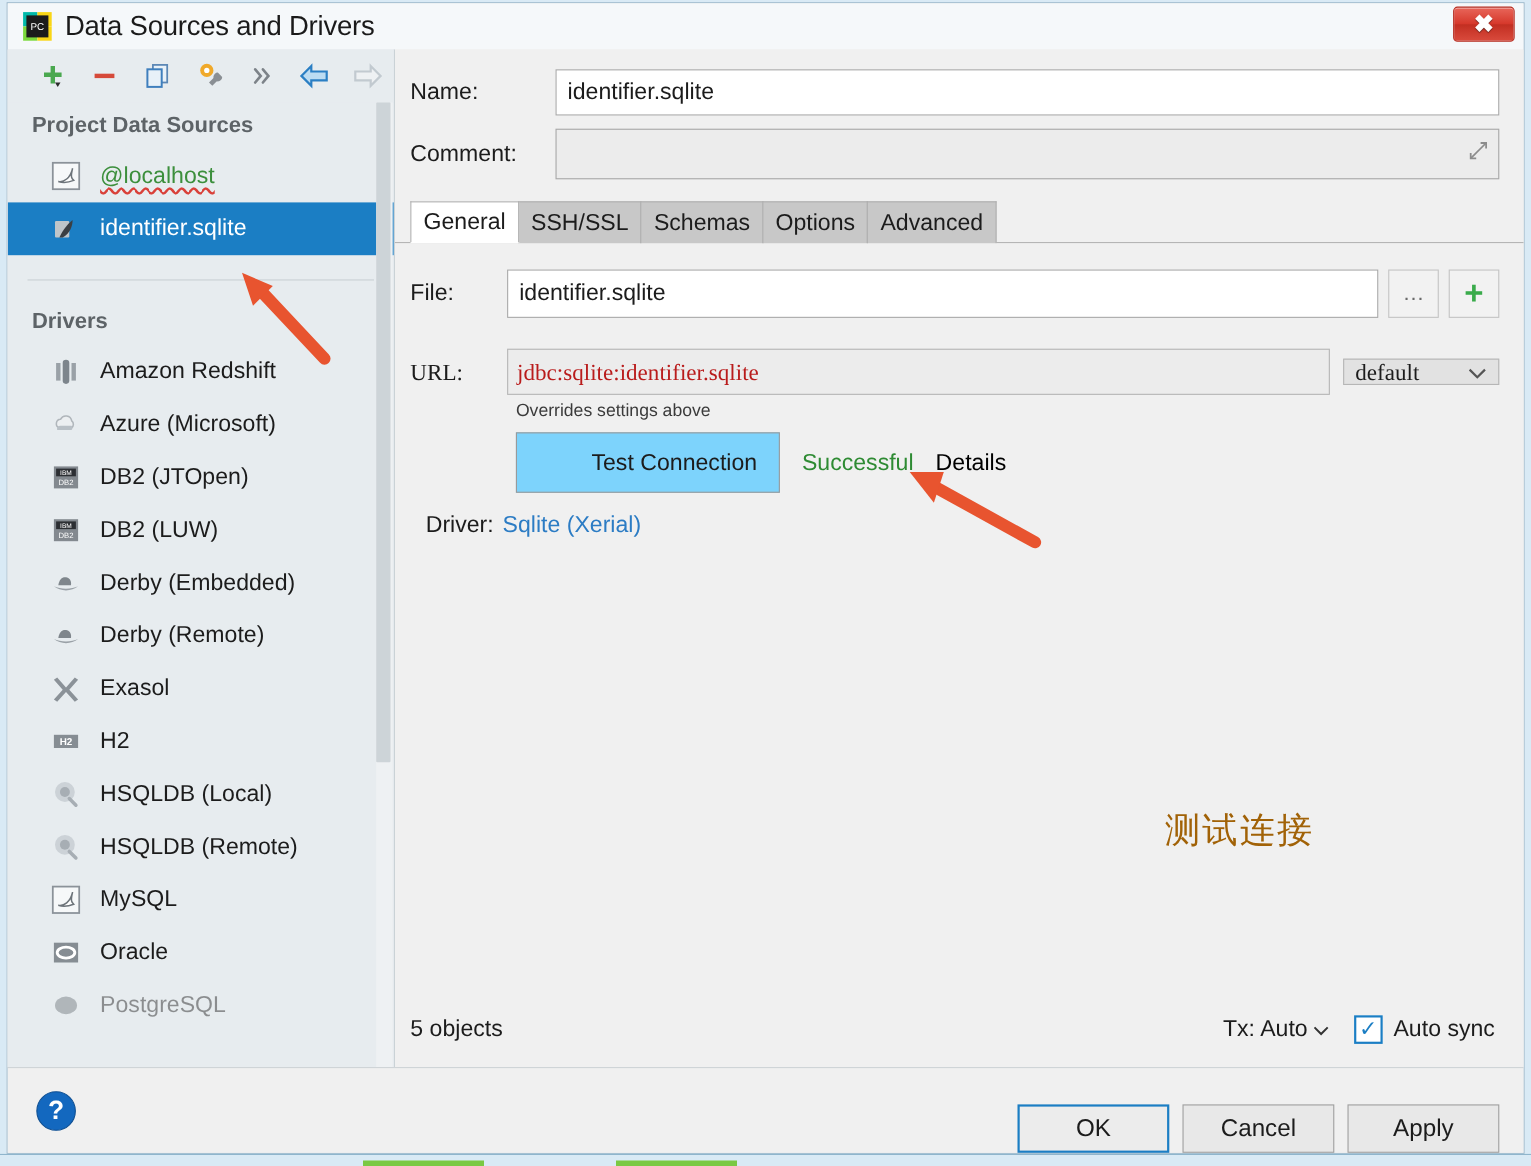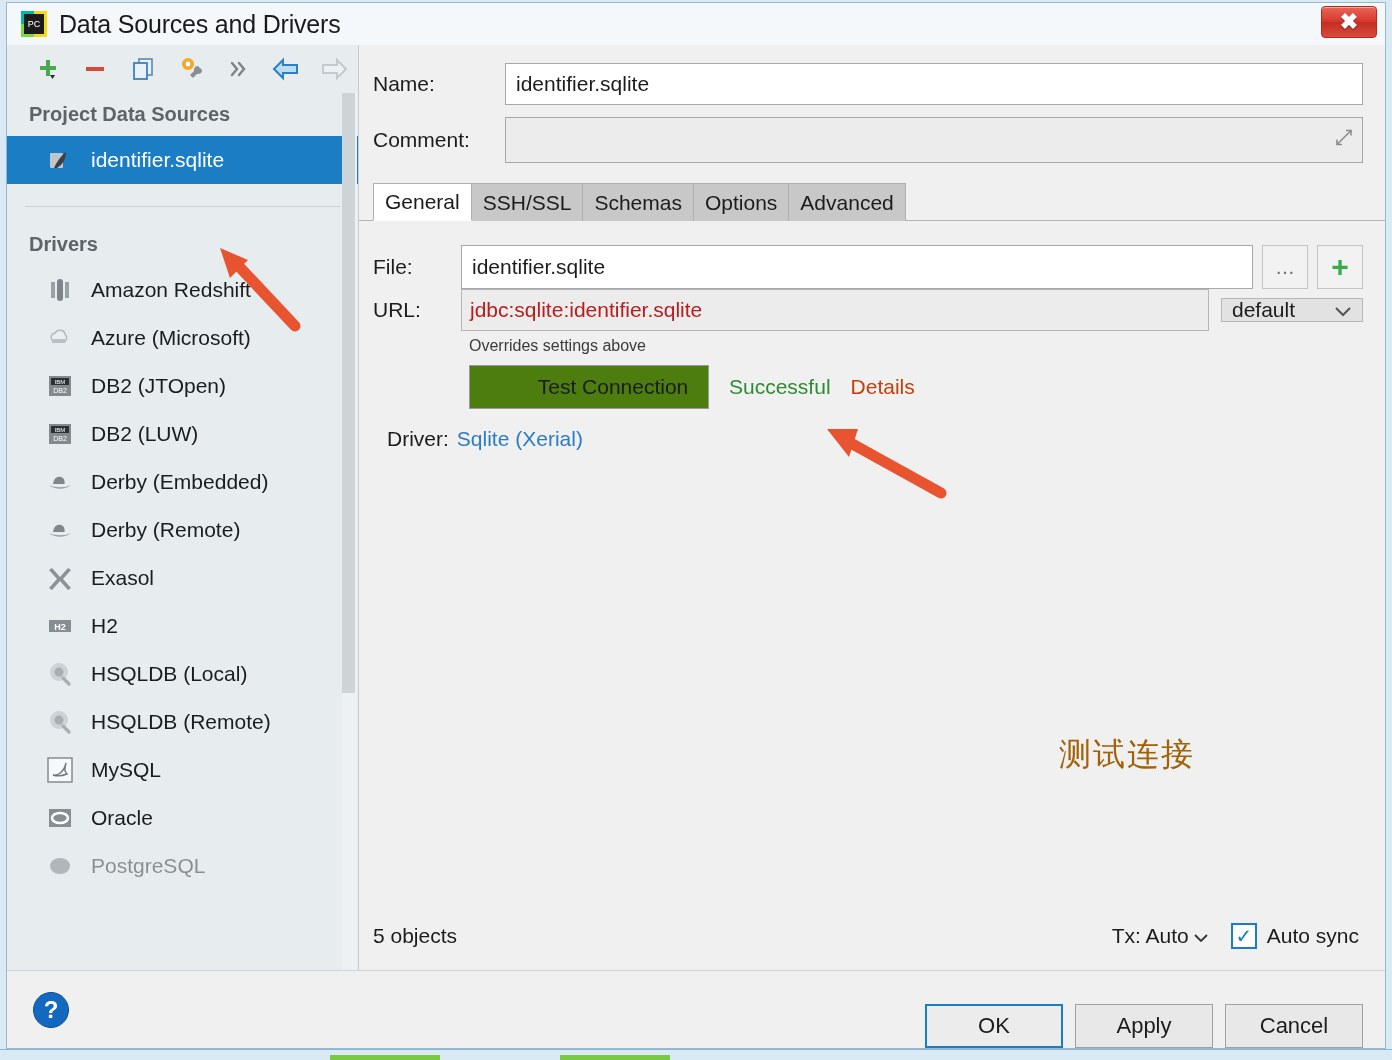--- a/index.html
+++ b/index.html
@@ -303,28 +303,28 @@
     font-size: 16px;
     color: #3b3b3b;
     margin: 6px 0 0 96px;
   }
   .testrow {
     display: flex; align-items: center;
     margin: 10px 0 0 96px;
     gap: 20px;
   }
   .test-btn {
-    width: 240px; height: 44px;
-    background: #4d7c0f;
+    width: 240px; height: 55px;
+    background: #7dd3fc;
     border: 1px solid #9a9a9a;
     display: flex; align-items: center; justify-content: center;
     font-size: 21px; color: #1c1c1c; padding-left: 48px;
   }
   .status-ok { font-size: 21px; color: #2e8b33; }
-  .status-details { font-size: 21px; color: #c2410c; }
+  .status-details { font-size: 21px; color: #000000; }
   .driverrow {
     display: flex; align-items: center;
     margin: 18px 0 0 14px;
     gap: 8px;
   }
   .driverrow .lab { font-size: 21px; color:#1c1c1c; }
   .driverrow .lnk { font-size: 21px; color:#2c7cc4; }
 
   .cjk-note {
     position: absolute;
@@ -469,20 +469,29 @@
             <svg width="32" height="30" viewBox="0 0 32 30">
               <path d="M19 6 L28 15 L19 24 v-5 H5 v-8 h14 z" fill="#eef1f3" stroke="#c2cad0" stroke-width="2"></path>
             </svg>
           </div>
         </div>
 
         <div class="list-scroll">
 
           <div class="section-title">Project Data Sources</div>
 
+          <div class="list-item ds-localhost">
+            <span class="ico">
+              <svg width="28" height="28" viewBox="0 0 28 28">
+                <rect x="2" y="2" width="24" height="24" fill="#f6f8f9" stroke="#8b9299" stroke-width="1.6"></rect>
+                <path d="M7 19 c5 1 11-3 13-12 c-2 8 -1 9 1 11 c-5 2 -11 2 -14 1 z" fill="#ffffff" stroke="#6d747a" stroke-width="1.4"></path>
+              </svg>
+            </span>
+            <span class="lbl">@localhost</span>
+          </div>
 
           <div class="list-item selected">
             <span class="ico">
               <svg width="28" height="28" viewBox="0 0 28 28">
                 <rect x="4" y="7" width="13" height="15" rx="1" fill="#bfc5c9"></rect>
                 <path d="M11 22 c7-4 9-11 9-16 c-4 3 -9 9 -12 16 z" fill="#3b3f43"></path>
               </svg>
             </span>
             <span class="lbl">identifier.sqlite</span>
           </div>
@@ -665,21 +674,21 @@
 
         <div class="tabpanel">
 
           <div class="frow2">
             <div class="flabel2">File:</div>
             <div class="file-input">identifier.sqlite</div>
             <div class="sq-btn">…</div>
             <div class="sq-btn plus">+</div>
           </div>
 
-          <div class="frow2" style="">
+          <div class="frow2" style="margin-top:28px;font-family:Liberation Serif, serif;">
             <div class="flabel2">URL:</div>
             <div class="url-input">jdbc:sqlite:identifier.sqlite</div>
             <div class="combo">
               <span>default</span>
               <span>
                 <svg width="18" height="12" viewBox="0 0 18 12">
                     <path d="M2 3 L9 10 L16 3" fill="none" stroke="#555" stroke-width="2"></path>
                   </svg>
               </span>
             </div>
@@ -720,22 +729,22 @@
           </div>
         </div>
 
       </div>
     </div>
 
     <div class="footer">
       <div class="help-btn">?</div>
       <div class="btns">
         <div class="dlgbtn primary">OK</div>
+        <div class="dlgbtn">Cancel</div>
         <div class="dlgbtn">Apply</div>
-        <div class="dlgbtn">Cancel</div>
       </div>
     </div>
 
   </div>
 
   <svg class="anno" style="left:200px; top:238px;" width="140" height="120">
     <g>
       <path d="M95 88 L33 22" stroke="#e8542f" stroke-width="11" stroke-linecap="round"></path>
       <path d="M20 10 L48 22 L30 40 Z" fill="#e8542f"></path>
     </g>

